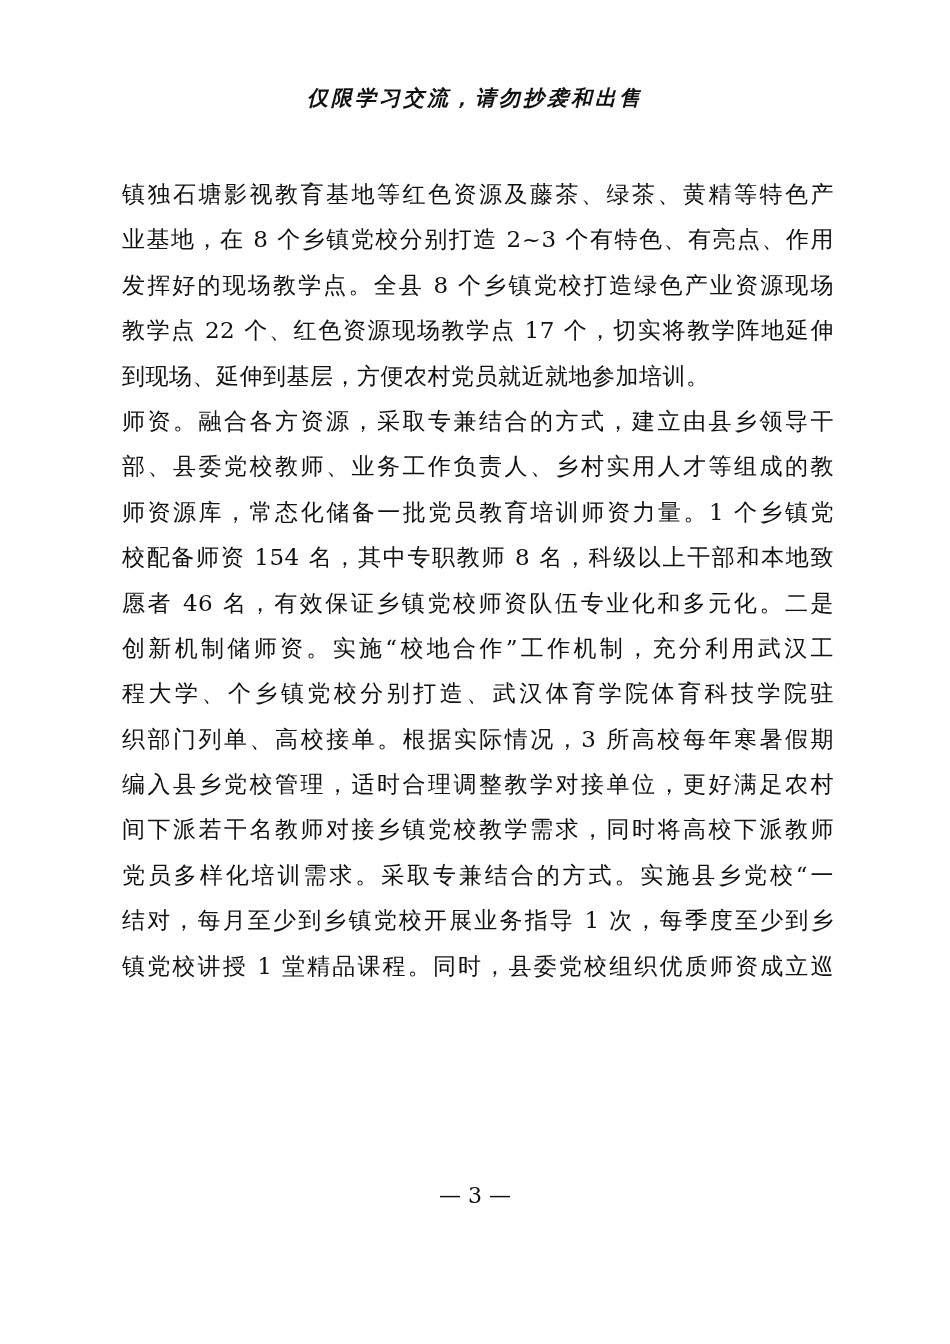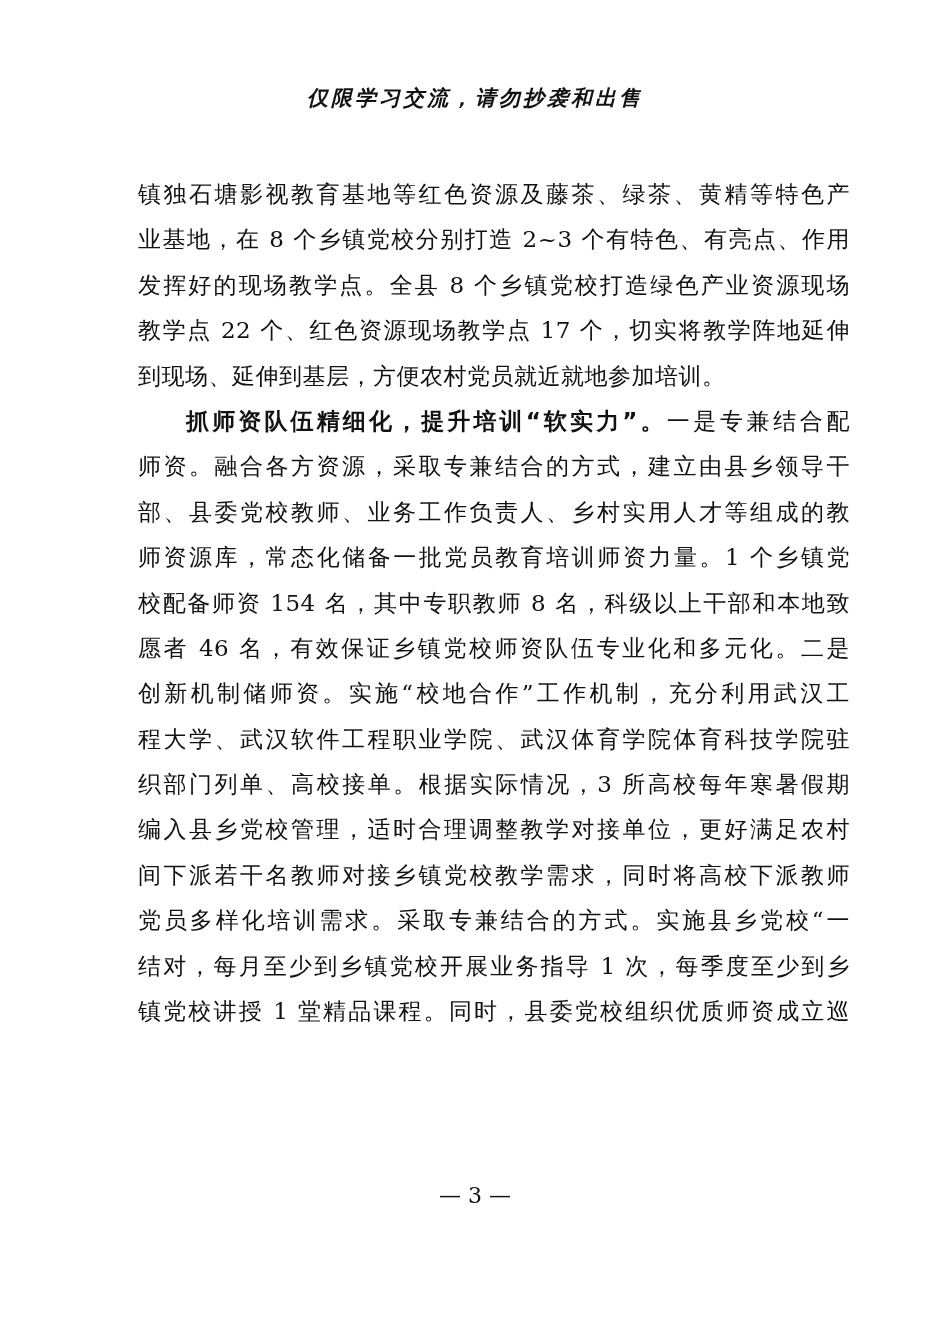--- a/index.html
+++ b/index.html
@@ -1,48 +1,47 @@
 <!DOCTYPE html>
 <html><head>
 <meta charset="utf-8">
 <style>
   html, body { margin: 0; padding: 0; background: #ffffff; }
   body { width: 950px; height: 1344px; position: relative; overflow: hidden;
          font-family: "DejaVu Serif", "Liberation Serif", serif; color: #111; }
   .header { position: absolute; top: 84px; left: 0; width: 950px; text-align: center;
             font-size: 21px; font-weight: bold; letter-spacing: 3px; color: #111;
             font-family: "DejaVu Serif", serif; font-style: italic; }
-  .body { position: absolute; top: 172px; left: 138px; width: 712px; }
+  .body { position: absolute; top: 172px; left: 122px; width: 712px; }
   .line { height: 45.4px; line-height: 45.4px; font-size: 23px; white-space: nowrap;
           text-align: justify; text-align-last: justify; letter-spacing: 0.5px; }
   .line.last { text-align-last: left; }
   .line.indent { padding-left: 48px; }
   .bold { font-weight: bold; font-family: "DejaVu Sans", "Liberation Sans", sans-serif; letter-spacing: 0; }
   .footer { position: absolute; top: 1183px; left: 0; width: 950px; text-align: center;
             font-size: 22px; color: #111; }
 </style>
 </head>
 <body>
 
 <div class="header">仅限学习交流，请勿抄袭和出售</div>
 
 <div class="body">
   <div class="line">镇独石塘影视教育基地等红色资源及藤茶、绿茶、黄精等特色产</div>
   <div class="line">业基地，在 8 个乡镇党校分别打造 2~3 个有特色、有亮点、作用</div>
   <div class="line">发挥好的现场教学点。全县 8 个乡镇党校打造绿色产业资源现场</div>
   <div class="line">教学点 22 个、红色资源现场教学点 17 个，切实将教学阵地延伸</div>
   <div class="line last">到现场、延伸到基层，方便农村党员就近就地参加培训。</div>
-  <div class="line indent"><span class="bold">抓师资队伍精细化，提升培训“软实力”。</span><span>一是专兼结合配</span></div>
   <div class="line">师资。融合各方资源，采取专兼结合的方式，建立由县乡领导干</div>
   <div class="line">部、县委党校教师、业务工作负责人、乡村实用人才等组成的教</div>
   <div class="line">师资源库，常态化储备一批党员教育培训师资力量。1 个乡镇党</div>
   <div class="line">校配备师资 154 名，其中专职教师 8 名，科级以上干部和本地致</div>
   <div class="line">愿者 46 名，有效保证乡镇党校师资队伍专业化和多元化。二是</div>
   <div class="line">创新机制储师资。实施“校地合作”工作机制，充分利用武汉工</div>
-  <div class="line">程大学、武汉软件工程职业学院、武汉体育学院体育科技学院驻</div>
+  <div class="line">程大学、个乡镇党校分别打造、武汉体育学院体育科技学院驻</div>
   <div class="line">织部门列单、高校接单。根据实际情况，3 所高校每年寒暑假期</div>
   <div class="line">编入县乡党校管理，适时合理调整教学对接单位，更好满足农村</div>
   <div class="line">间下派若干名教师对接乡镇党校教学需求，同时将高校下派教师</div>
   <div class="line">党员多样化培训需求。采取专兼结合的方式。实施县乡党校“一</div>
   <div class="line">结对，每月至少到乡镇党校开展业务指导 1 次，每季度至少到乡</div>
   <div class="line">镇党校讲授 1 堂精品课程。同时，县委党校组织优质师资成立巡</div>
 </div>
 
 <div class="footer">— 3 —</div>
 

